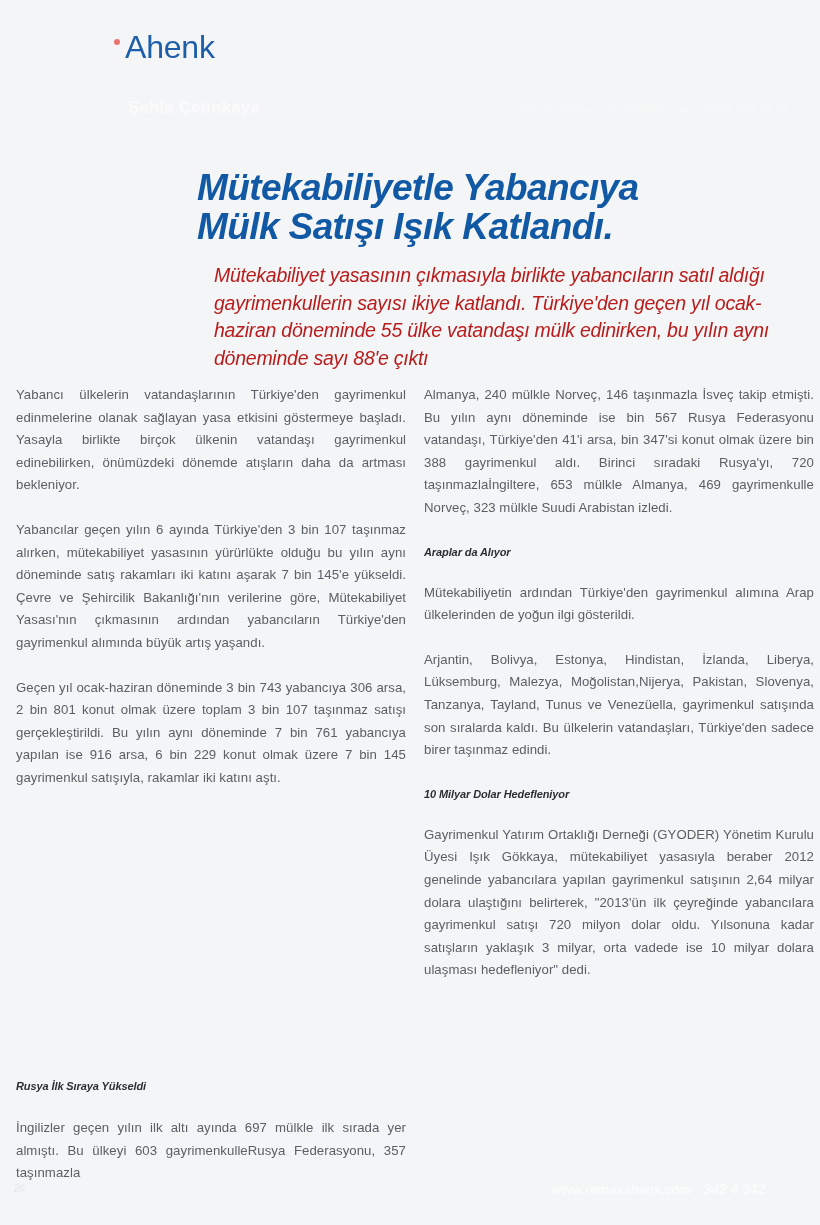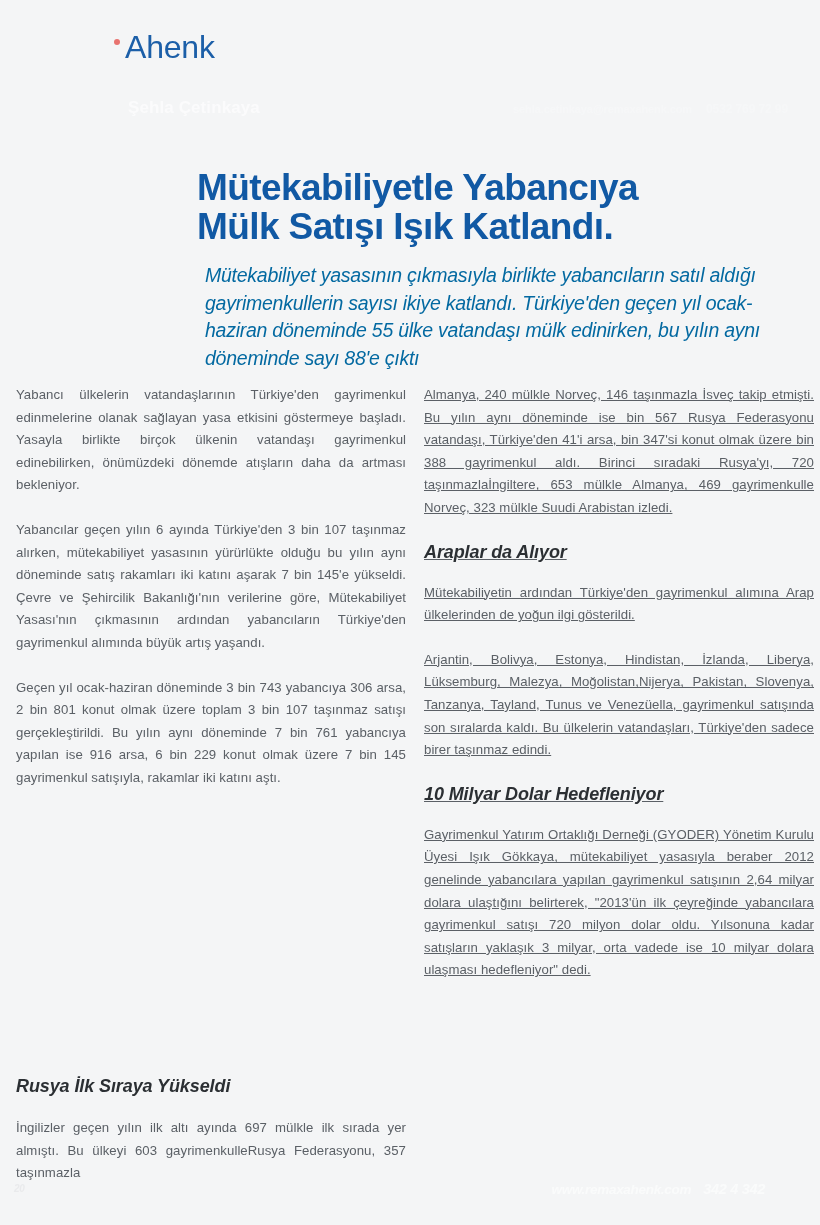--- a/index.html
+++ b/index.html
@@ -84,55 +84,56 @@
   .head-block {
     position: absolute;
     left: 197px;
     top: 168px;
     width: 616px;
   }
   .headline {
     font-size: 37px;
     line-height: 39px;
     font-weight: 700;
+    font-style: italic;
     color: #1159a4;
     letter-spacing: -0.6px;
     margin: 0;
   }
   .headline .l2 { display: block; }
   .deck {
-    margin: 16px 0 0 8px;
+    margin: 16px 0 0 17px;
     font-size: 19.5px;
     line-height: 27.5px;
     font-style: italic;
-    color: #0369a1;
+    color: #b91c1c;
     letter-spacing: -0.25px;
   }
 
   
   .col {
     position: absolute;
     top: 384px;
     width: 390px;
     font-size: 13.2px;
     line-height: 22.6px;
     color: #5b6066;
     text-align: justify;
     letter-spacing: 0.05px;
   }
   .col-left  { left: 16px; }
-  .col-right { left: 424px; text-decoration: underline; }
+  .col-right { left: 424px; }
 
   .col p {
     margin: 0 0 22px 0;
   }
   .col p:last-child { margin-bottom: 0; }
 
   .subhead {
-    font-size: 18px;
+    font-size: 11px;
     line-height: 20px;
     font-weight: 700;
     font-style: italic;
     color: #2b2f33;
     letter-spacing: -0.1px;
     margin: 8px 0 20px 0;
     text-align: left;
   }
 
   

